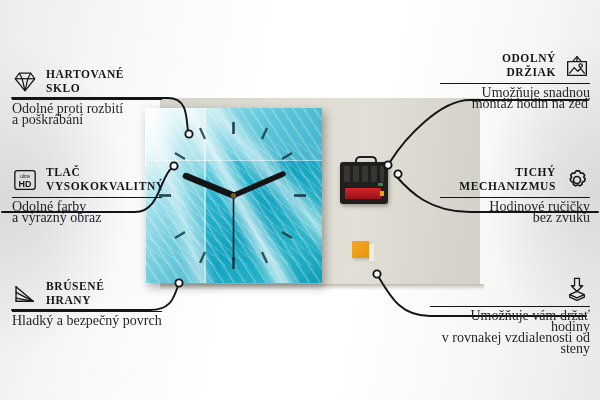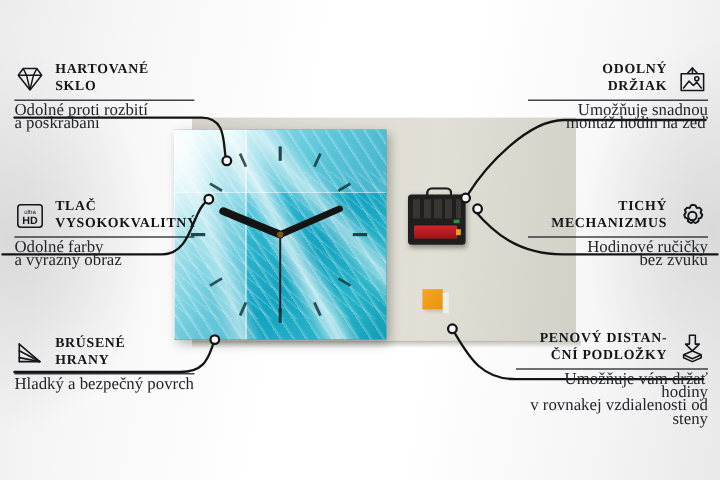--- a/index.html
+++ b/index.html
@@ -90,21 +90,21 @@
     font-family:"Liberation Serif", serif;
     font-size:11.5px;font-weight:700;letter-spacing:.6px;
     color:#15161a;line-height:13.5px;text-transform:uppercase;
   }
   .fdiv{height:1px;background:#15161a;margin:4px 0 3px;width:100%;}
   .fdesc{
     font-family:"Liberation Serif", serif;
     font-size:14px;line-height:11px;color:#23252b;
   }
 
-  .f1{top:52px;} .f2{top:166px;} .f3{top:280px;}
+  .f1{top:68px;} .f2{top:166px;} .f3{top:280px;}
   .f4{top:52px;} .f5{top:166px;} .f6{top:276px;width:160px;}
 </style>
 </head>
 <body>
 
 <div id="stage">
 
   <div class="scene">
     <div class="backpanel"></div>
 
@@ -279,24 +279,20 @@
 
   <div class="feat right f6">
     <div class="frow">
       <svg class="ficon" viewBox="0 0 32 32">
         <g fill="none" stroke="#15161a" stroke-width="1.6" stroke-linejoin="round">
           <path d="M13,3 h6 v9 h4 l-7,7 -7,-7 h4 Z"></path>
           <path d="M7,23 l9,-4 9,4 -9,4 Z"></path>
           <path d="M7,23 v3 l9,4 9,-4 v-3"></path>
         </g>
       </svg>
-      <div class="ftitle">
-        <div>PENOVÝ DISTAN-</div>
-        <div>ČNÍ PODLOŽKY</div>
-      </div>
     </div>
     <div class="fdiv"></div>
     <div class="fdesc">
       <div>Umožňuje vám držať hodiny</div>
       <div>v rovnakej vzdialenosti od steny</div>
     </div>
   </div>
 
 </div>
 

